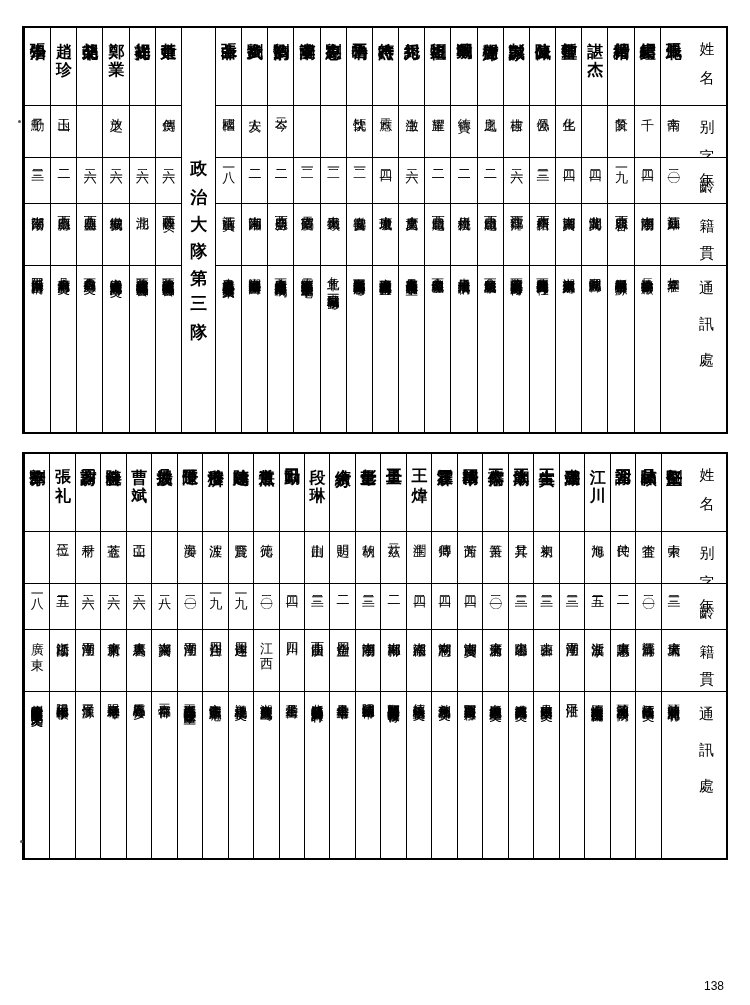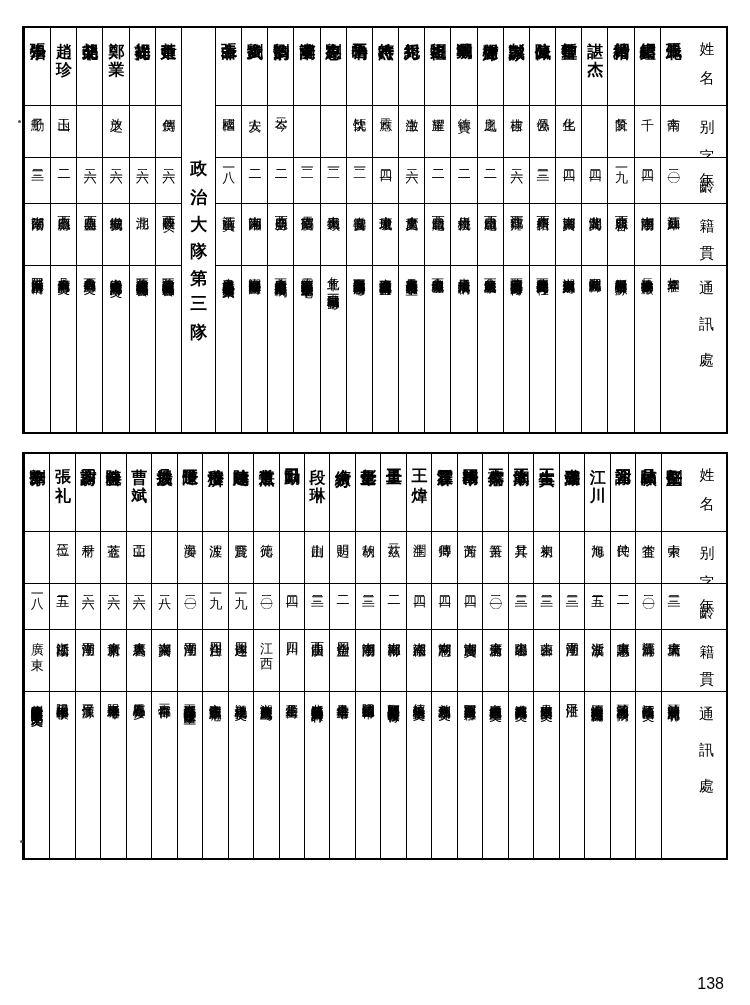--- a/index.html
+++ b/index.html
@@ -95,21 +95,21 @@
   .col.divider .cell {
     border-bottom: none;
     height: 100%;
     align-items: center;
   }
 
   .pagenum {
     position: absolute;
     right: 26px;
     bottom: 12px;
-    font-size: 16px;
+    font-size: 12px;
     font-family: "Liberation Sans", sans-serif;
   }
   .speck {
     position: absolute;
     width: 3px; height: 3px;
     background: #555;
     border-radius: 50%;
   }
 </style>
 </head>

